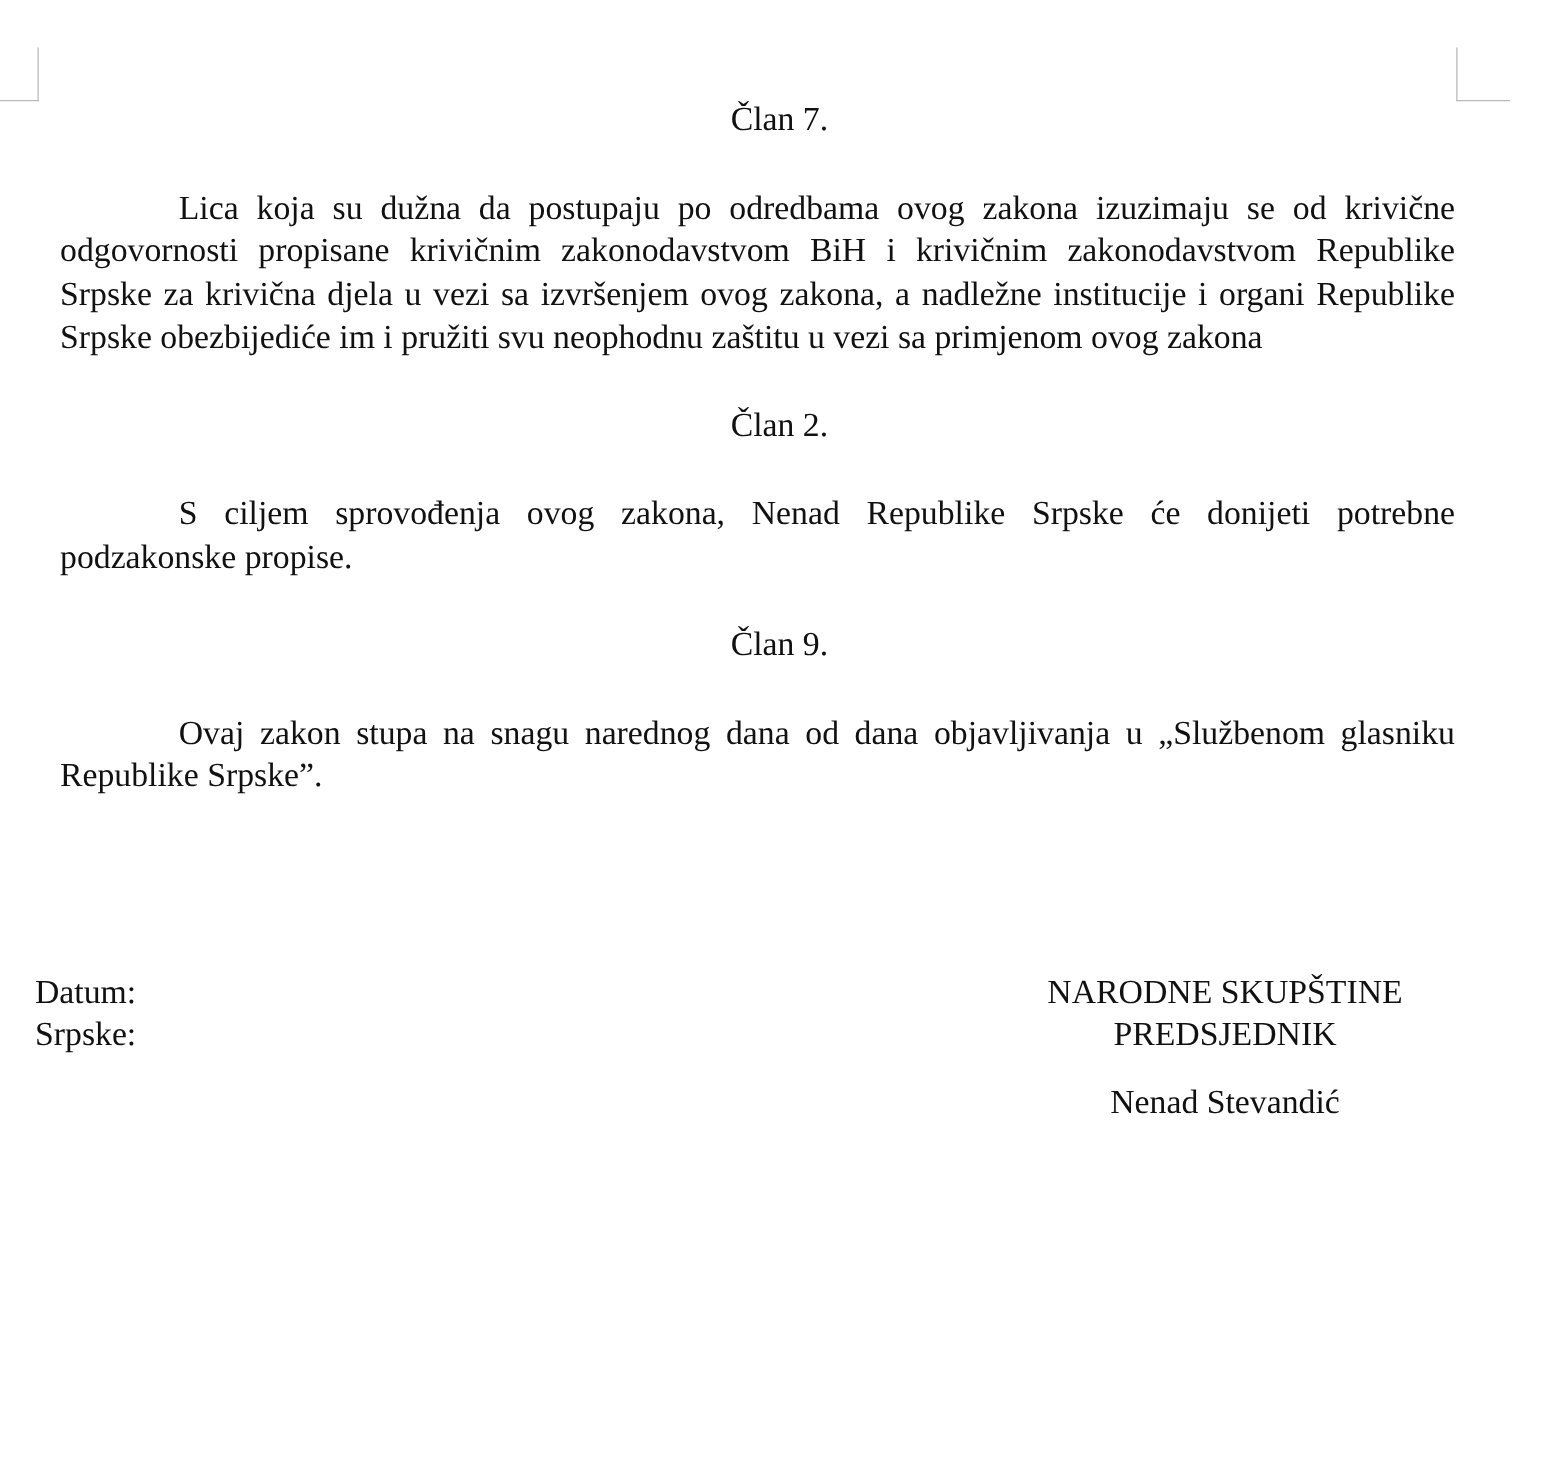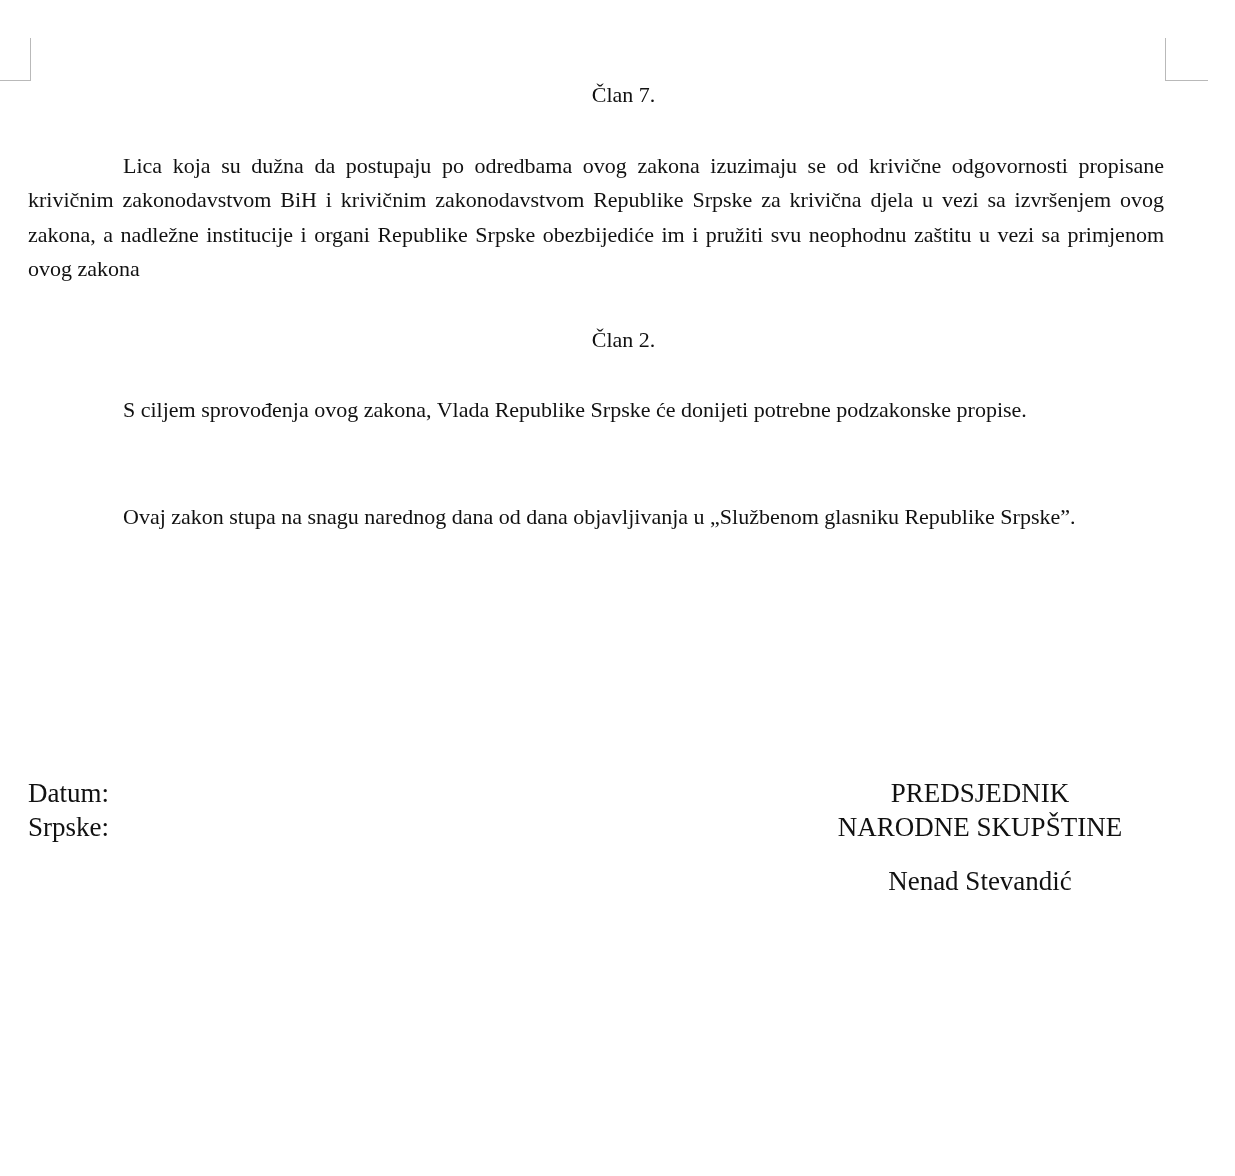--- a/index.html
+++ b/index.html
@@ -1,24 +1,24 @@
 <!DOCTYPE html>
 <html><head>
 <meta charset="utf-8">
 <style>
   html, body { margin: 0; padding: 0; background: #ffffff; }
   body { width: 1235px; height: 1176px; position: relative; overflow: hidden;
          font-family: "Liberation Serif", "DejaVu Serif", serif; color: #111; }
   .corner { position: absolute; width: 42px; height: 42px; border-color: #b9b9b9; border-style: solid; }
   .corner-tl { left: -12px; top: 38px; border-width: 0 1px 1px 0; }
   .corner-tr { left: 1165px; top: 38px; border-width: 0 0 1px 1px; }
-  .page { position: absolute; left: 28px; top: 78px; width: 1136px; font-size: 22px; line-height: 34.5px; }
+  .page { position: absolute; left: 28px; top: 78px; width: 1136px; font-size: 27px; line-height: 34.5px; }
   .heading { text-align: center; margin: 0; padding-left: 55px; }
   .para { text-align: justify; margin: 0; text-indent: 95px; }
-  .para.last { text-align-last: left; }
+  .para.last { text-align-last: left; margin-left: 20px; }
   .gap-head { height: 36px; }
   .gap-para { height: 36px; }
   .sig { position: absolute; top: 776px; left: 28px; width: 1136px; font-size: 27px; line-height: 34px; }
   .sig-left { position: absolute; left: 0; top: 0; }
   .sig-right { position: absolute; left: 780px; top: 0; width: 344px; text-align: center; }
   .sig-name { margin-top: 20px; }
 </style>
 </head>
 <body>
 
@@ -28,32 +28,33 @@
 <div class="page">
   <section>
     <p class="heading">Član 7.</p>
     <div class="gap-head"></div>
     <p class="para last">Lica koja su dužna da postupaju po odredbama ovog zakona izuzimaju se od krivične odgovornosti propisane krivičnim zakonodavstvom BiH i krivičnim zakonodavstvom Republike Srpske za krivična djela u vezi sa izvršenjem ovog zakona, a nadležne institucije i organi Republike Srpske obezbijediće im i pružiti svu neophodnu zaštitu u vezi sa primjenom ovog zakona</p>
   </section>
   <div class="gap-para"></div>
   <section>
     <p class="heading">Član 2.</p>
     <div class="gap-head"></div>
-    <p class="para last">S ciljem sprovođenja ovog zakona, Vlada Republike Srpske će donijeti potrebne podzakonske propise.</p>
+    <p class="para last">S ciljem sprovođenja ovog zakona, Nenad Republike Srpske će donijeti potrebne podzakonske propise.</p>
   </section>
   <div class="gap-para"></div>
   <section>
+    <p class="heading">Član 9.</p>
     <div class="gap-head"></div>
     <p class="para last">Ovaj zakon stupa na snagu narednog dana od dana objavljivanja u „Službenom glasniku Republike Srpske”.</p>
   </section>
 </div>
 
 <div class="sig">
   <div class="sig-left">
     <div>Datum:</div>
     <div>Srpske:</div>
   </div>
   <div class="sig-right">
+    <div>NARODNE SKUPŠTINE</div>
     <div>PREDSJEDNIK</div>
-    <div>NARODNE SKUPŠTINE</div>
     <div class="sig-name">Nenad Stevandić</div>
   </div>
 </div>
 
 </body></html>

